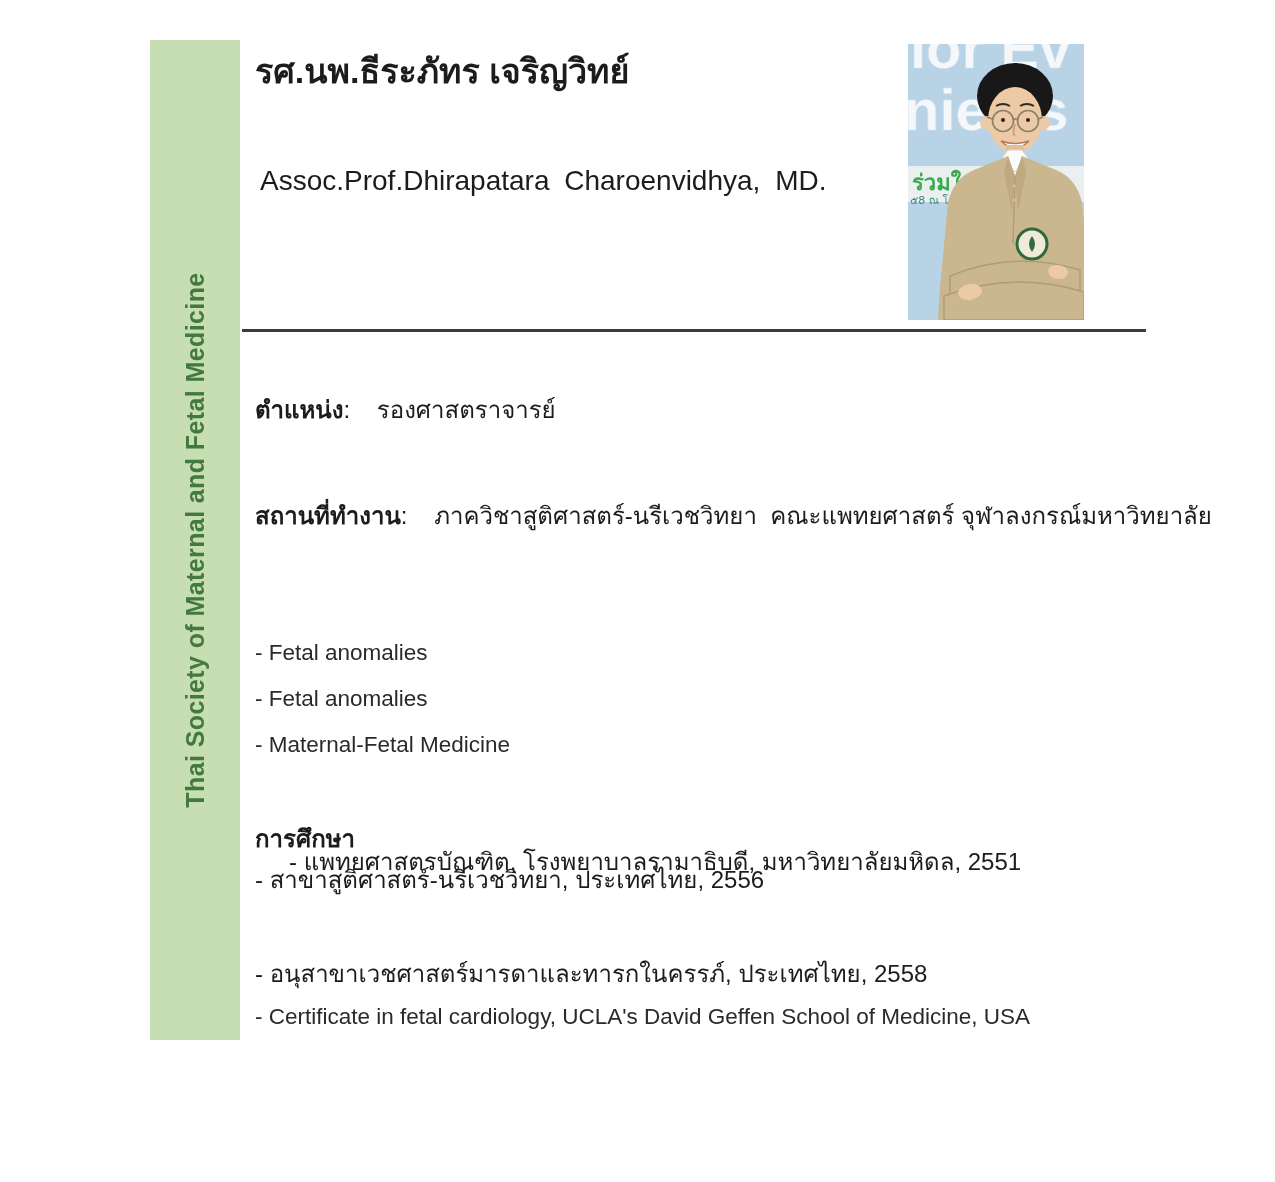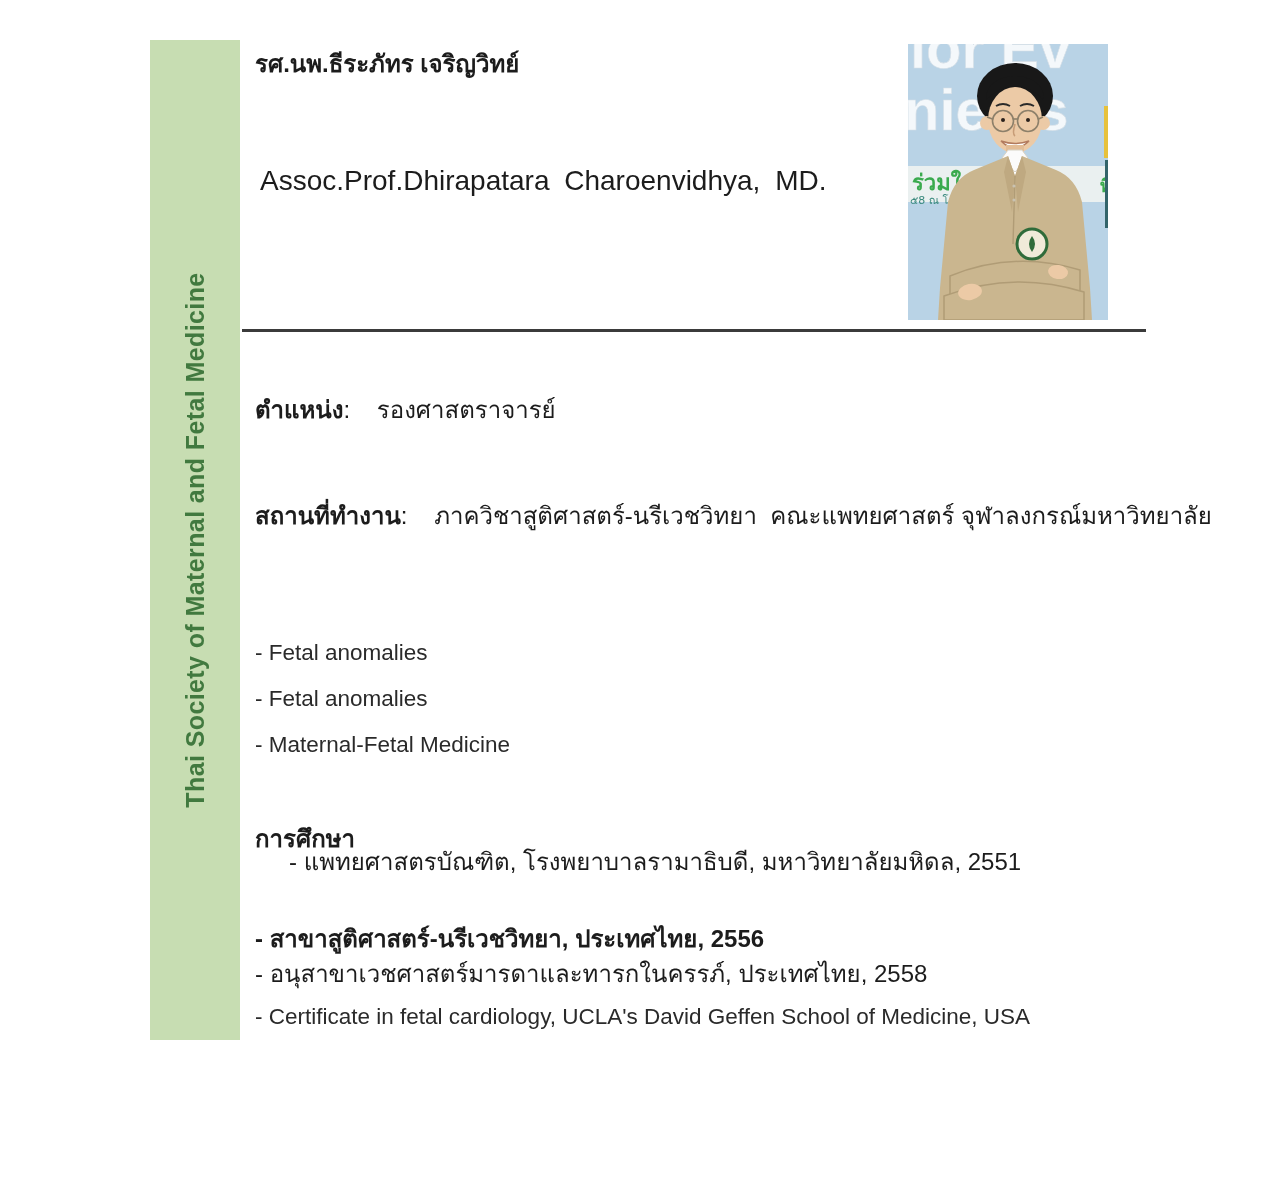--- a/index.html
+++ b/index.html
@@ -26,48 +26,48 @@
     position:absolute;left:150px;top:40px;width:90px;height:1000px;
     background:var(--sidebar-bg);
   }
   .sidebar-label{
     position:absolute;left:50%;top:50%;
     transform:translate(-50%,-50%) rotate(-90deg);
     white-space:nowrap;font-size:25px;font-weight:bold;color:var(--sidebar-text);
     letter-spacing:0.4px;
   }
   .name-thai{
-    position:absolute;left:255px;top:44px;font-size:24px;font-weight:bold;white-space:nowrap;
+    position:absolute;left:255px;top:44px;font-size:34px;font-weight:bold;white-space:nowrap;
   }
   .name-english{
     position:absolute;left:260px;top:165px;font-size:28px;word-spacing:7px;white-space:nowrap;
   }
   .photo{
-    position:absolute;left:908px;top:44px;width:200px;height:276px;overflow:hidden;
+    position:absolute;left:908px;top:44px;width:176px;height:276px;overflow:hidden;
   }
   .photo svg{display:block;}
   .divider{
     position:absolute;left:242px;top:329px;width:904px;height:3px;background:var(--divider);
   }
   .row{position:absolute;left:255px;white-space:nowrap;font-size:24px;}
   .row .label{font-weight:bold;}
   .row .colon{font-weight:normal;}
   .row .value{margin-left:20px;white-space:pre;}
   .row-position{top:390px;}
   .row-workplace{top:496px;}
   .row-specialty{top:585px;}
   .row-education{top:819px;}
   .list-item{position:absolute;left:255px;white-space:nowrap;}
   .thai-item{font-size:24px;}
   .eng-item{font-size:22.5px;color:#2a2a2a;}
   .spec-0{top:640px;}
   .spec-1{top:686px;}
   .spec-2{top:732px;}
   .edu-0{top:842px;margin-left:34px;}
-  .edu-1{top:919px;font-weight:bold;}
+  .edu-1{top:860px;}
   .edu-2{top:954px;}
   .edu-3{top:1004px;}
 </style>
 </head>
 <body>
 
 <div class="page">
 
   <div class="sidebar">
     <div class="sidebar-label">Thai Society of Maternal and Fetal Medicine</div>

